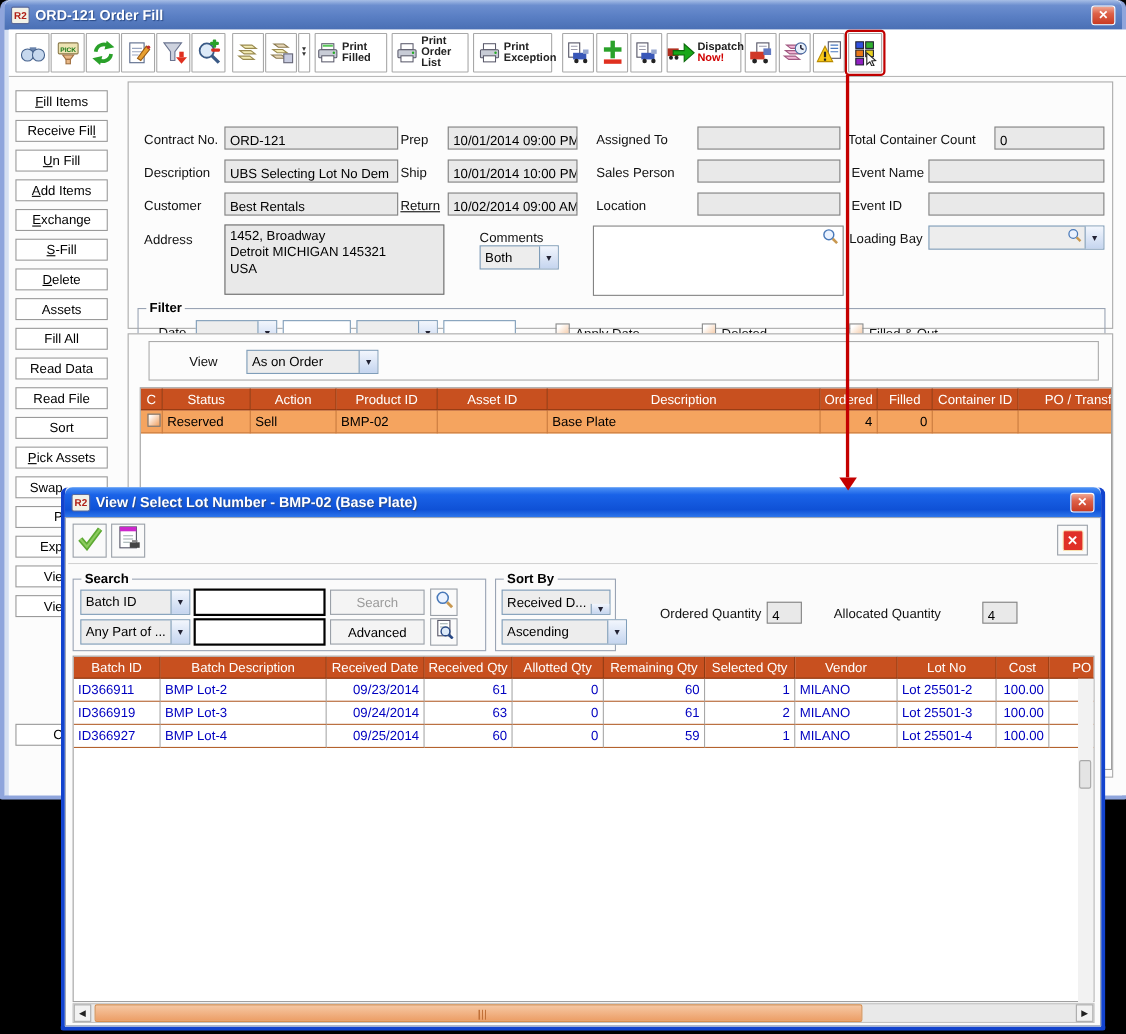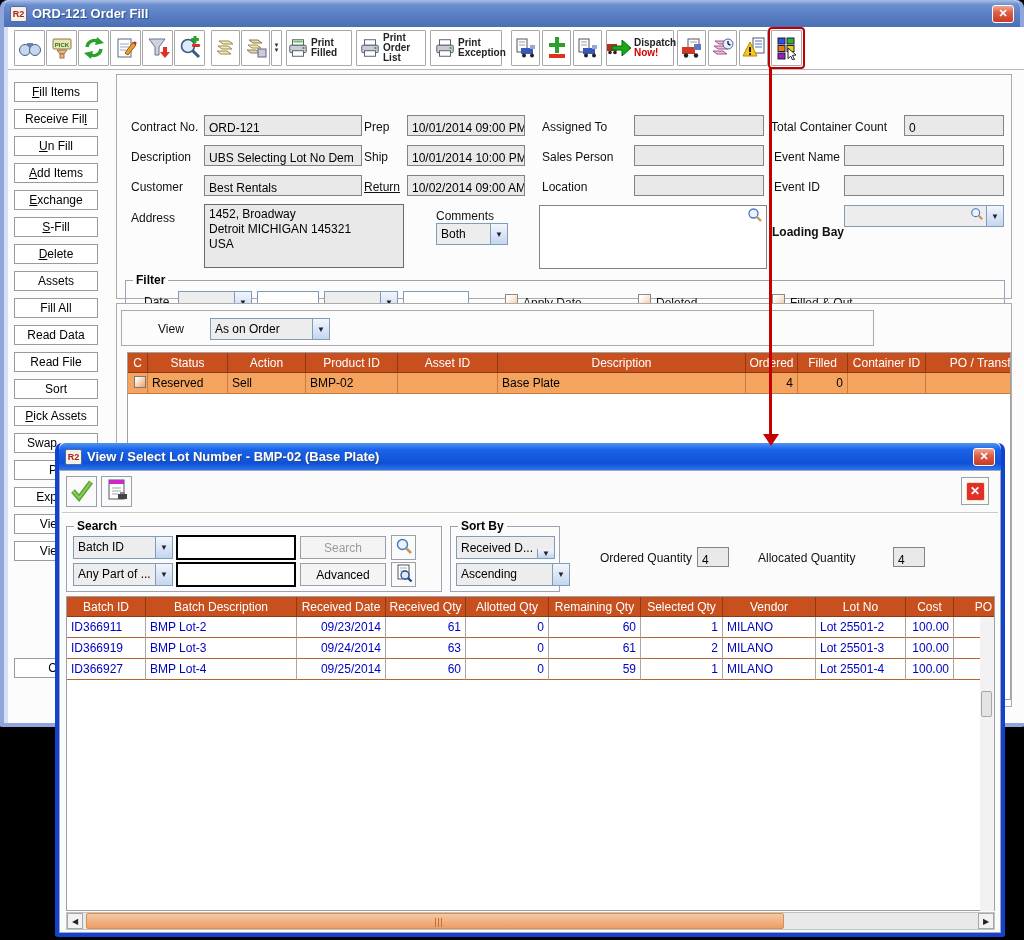--- a/index.html
+++ b/index.html
@@ -364,21 +364,21 @@
       <div class="lbl" style="left:425px;top:105px;">Location</div>
       <div class="tf" style="left:517px;top:100px;width:130px;"></div>
 
       <div class="lbl" style="left:654px;top:45px;">Total Container Count</div>
       <div class="tf" style="left:787px;top:40px;width:100px;">0</div>
       <div class="lbl" style="left:657px;top:75px;">Event Name</div>
       <div class="tf" style="left:727px;top:70px;width:160px;"></div>
       <div class="lbl" style="left:657px;top:105px;">Event ID</div>
       <div class="tf" style="left:727px;top:100px;width:160px;"></div>
 
-      <div class="lbl" style="left:655px;top:150px;font-weight:bold;">Loading Bay</div>
+      <div class="lbl" style="left:655px;top:135px;">Loading Bay</div>
       <div class="combo" style="left:727px;top:130px;width:160px;">
         <div class="val"></div>
         <span style="align-self:center;margin-right:2px;"><svg width="14" height="14" viewBox="0 0 16 16">
               <circle cx="6.5" cy="6.5" r="4.5" fill="#EAF2FF" stroke="#4878B8" stroke-width="1.3"></circle>
               <line x1="10" y1="10" x2="14" y2="14" stroke="#C89850" stroke-width="2.4"></line>
             </svg></span>
         <div class="arrow">▼</div>
       </div>
 
       <div class="fs" style="left:8px;top:205px;width:880px;height:44px;">
@@ -397,21 +397,21 @@
         <div class="cb" style="left:379px;top:13px;"></div>
         <div class="lbl" style="left:397px;top:15px;">Apply Date</div>
         <div class="cb" style="left:512px;top:13px;"></div>
         <div class="lbl" style="left:530px;top:15px;">Deleted</div>
         <div class="cb" style="left:646px;top:13px;"></div>
         <div class="lbl" style="left:664px;top:15px;">Filled &amp; Out</div>
       </div>
     </div>
 
     <div class="panel abs" style="left:108px;top:276px;width:896px;height:404px;">
-      <div class="fs" style="left:4px;top:6px;width:753px;height:36px;border-color:#ABABAB;">
+      <div class="fs" style="left:18px;top:6px;width:864px;height:36px;border-color:#ABABAB;">
         <div class="lbl" style="left:36px;top:11px;">View</div>
         <div class="combo" style="left:88px;top:7px;width:120px;">
             <div class="val">As on Order</div>
             <div class="arrow">▼</div>
           </div>
       </div>
       <div id="main-grid" class="grid" style="left:10px;top:48px;width:884px;height:348px;">
           <div class="g-hdr">
             <div class="g-hc" style="width: 20px;">C</div>
             <div class="g-hc" style="width: 80px;">Status</div>

